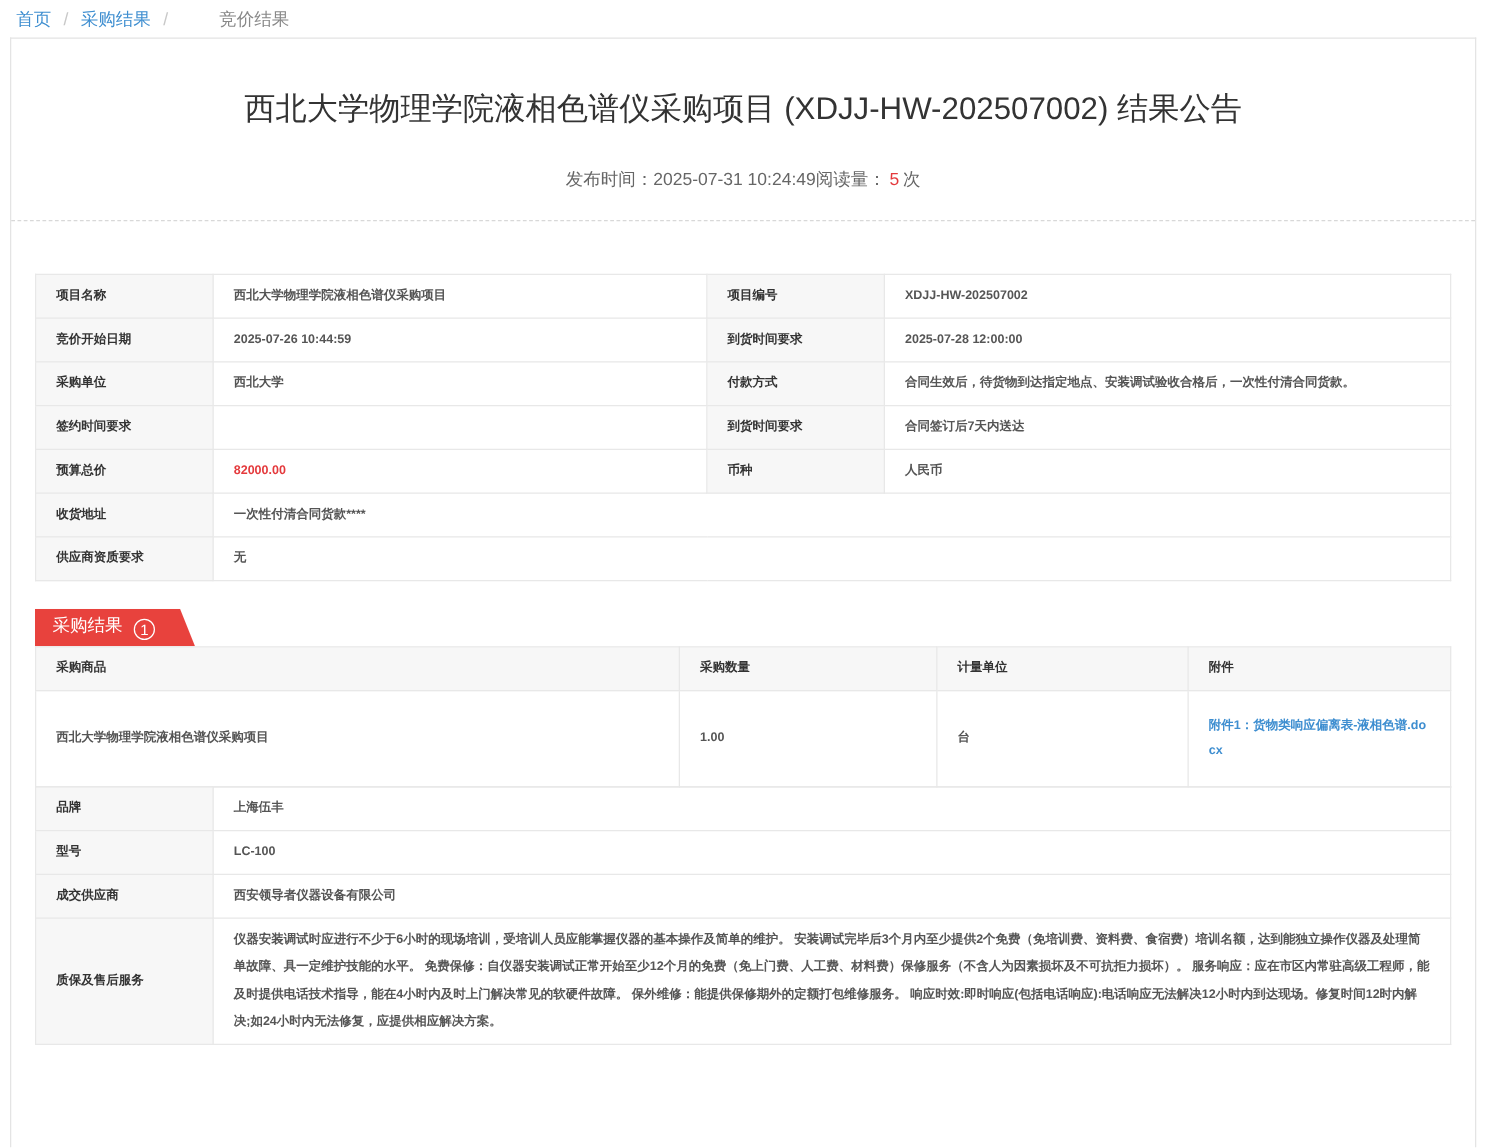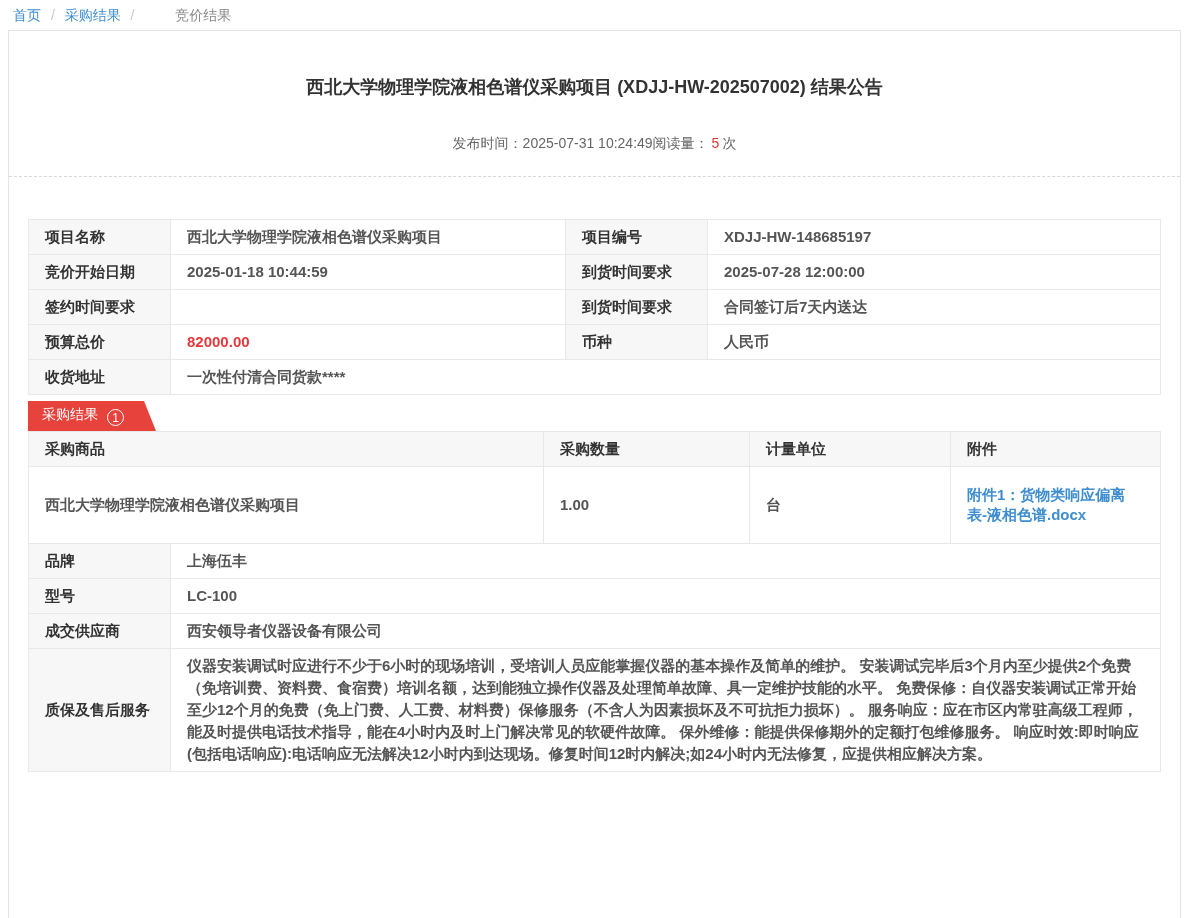--- a/index.html
+++ b/index.html
@@ -16,43 +16,43 @@
   .crumb-sep { color:#c8c8c8; margin:0 6px; }
   .crumb-current { color:#888;margin-left:31px; }
 
   
   .card {
     margin:0 8px; min-height:888px; background:#fff;
     border:1px solid #e4e4e4; border-bottom:none;
   }
   .card-head { padding:44px 20px 25px; }
   .page-title {
-    margin:0; text-align:center; font-size:18px; line-height:24px;
-    font-weight:bold; color:#333;
+    margin:0; text-align:center; font-size:25px; line-height:24px;
+    font-weight:normal; color:#333;
   }
   .meta { text-align:center; margin-top:36px; font-size:14px; color:#666; line-height:16px; }
   .meta .views { }
   .meta .views-count { color:#e4393c; margin:0 3px; }
   .head-divider { border:none; border-top:1px dashed #d8d8d8; margin:0; }
 
   .content { padding:42px 19px 30px; }
 
   
-  table { border-collapse:collapse; width:100%; table-layout:fixed; font-size:15px; }
+  table { border-collapse:collapse; width:100%; table-layout:fixed; font-size:10px; }
   td, th { border:1px solid #e8e8e8; padding:7px 16px; line-height:20px;
            color:#555; text-align:left; vertical-align:middle; word-break:break-all;font-weight:bold; }
   td.lbl, th {
     background:#f7f7f7; font-weight:bold; color:#333;
   }
   td { height:35px; }
   .price { color:#e4393c; font-weight:bold; }
   .link { color:#3e8ed0; cursor:pointer; }
 
   
-  .ribbon-wrap { margin-top:6px; }
+  .ribbon-wrap { margin-top:22px; }
   .ribbon {
     display:inline-block; background:#e8423d; color:#fff;
     font-size:14px; line-height:16px; padding:5px 32px 5px 14px;
     clip-path:polygon(0 0, calc(100% - 12px) 0, 100% 100%, 0 100%);
   }
   .ribbon-num {
     display:inline-block; width:17px; height:17px; line-height:16px;
     border:1px solid #fff; border-radius:50%; text-align:center;
     font-size:12px; margin-left:9px; vertical-align:-3px;
   }
@@ -89,43 +89,53 @@
           <col style="width:142px">
           <col style="width:395px">
           <col style="width:142px">
           <col>
         </colgroup>
       <tbody>
         <tr>
           <td class="lbl">项目名称</td>
           <td>西北大学物理学院液相色谱仪采购项目</td>
           <td class="lbl">项目编号</td>
-          <td>XDJJ-HW-148685197</td>
+          <td>XDJJ-HW-202507002</td>
         </tr>
         <tr>
           <td class="lbl">竞价开始日期</td>
-          <td>2025-01-18 10:44:59</td>
+          <td>2025-07-26 10:44:59</td>
           <td class="lbl">到货时间要求</td>
           <td>2025-07-28 12:00:00</td>
+        </tr>
+        <tr>
+          <td class="lbl">采购单位</td>
+          <td>西北大学</td>
+          <td class="lbl">付款方式</td>
+          <td>合同生效后，待货物到达指定地点、安装调试验收合格后，一次性付清合同货款。</td>
         </tr>
         <tr>
           <td class="lbl">签约时间要求</td>
           <td></td>
           <td class="lbl">到货时间要求</td>
           <td>合同签订后7天内送达</td>
         </tr>
         <tr>
           <td class="lbl">预算总价</td>
           <td class="price">82000.00</td>
           <td class="lbl">币种</td>
           <td>人民币</td>
         </tr>
         <tr>
           <td class="lbl">收货地址</td>
           <td colspan="3">一次性付清合同货款****</td>
+        </tr>
+        <tr>
+          <td class="lbl">供应商资质要求</td>
+          <td colspan="3">无</td>
         </tr>
       </tbody>
     </table>
 
     <div class="ribbon-wrap">
       <span class="ribbon">
         <span>采购结果</span><span class="ribbon-num">1</span>
       </span>
     </div>
 

